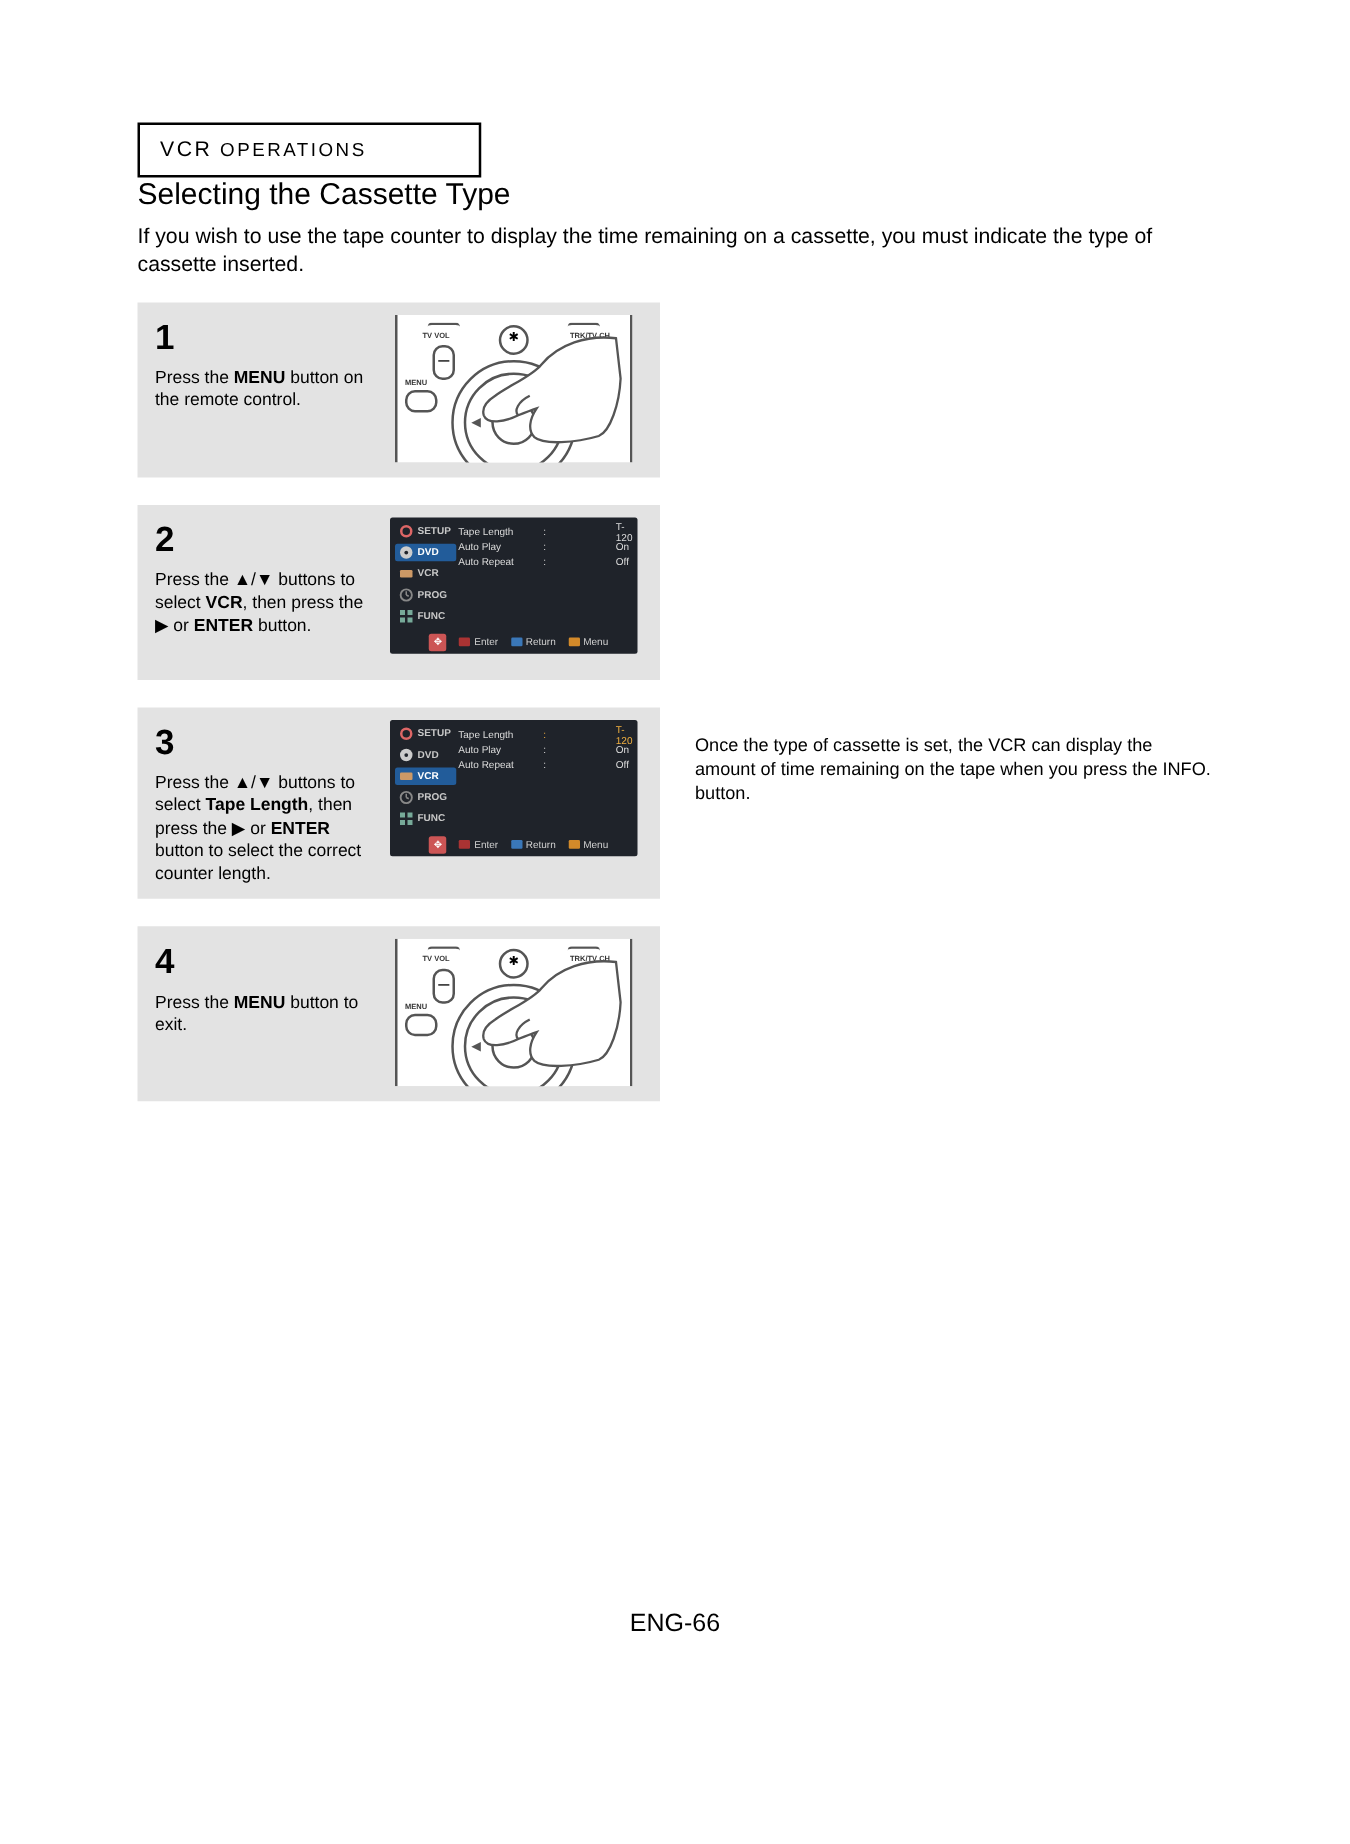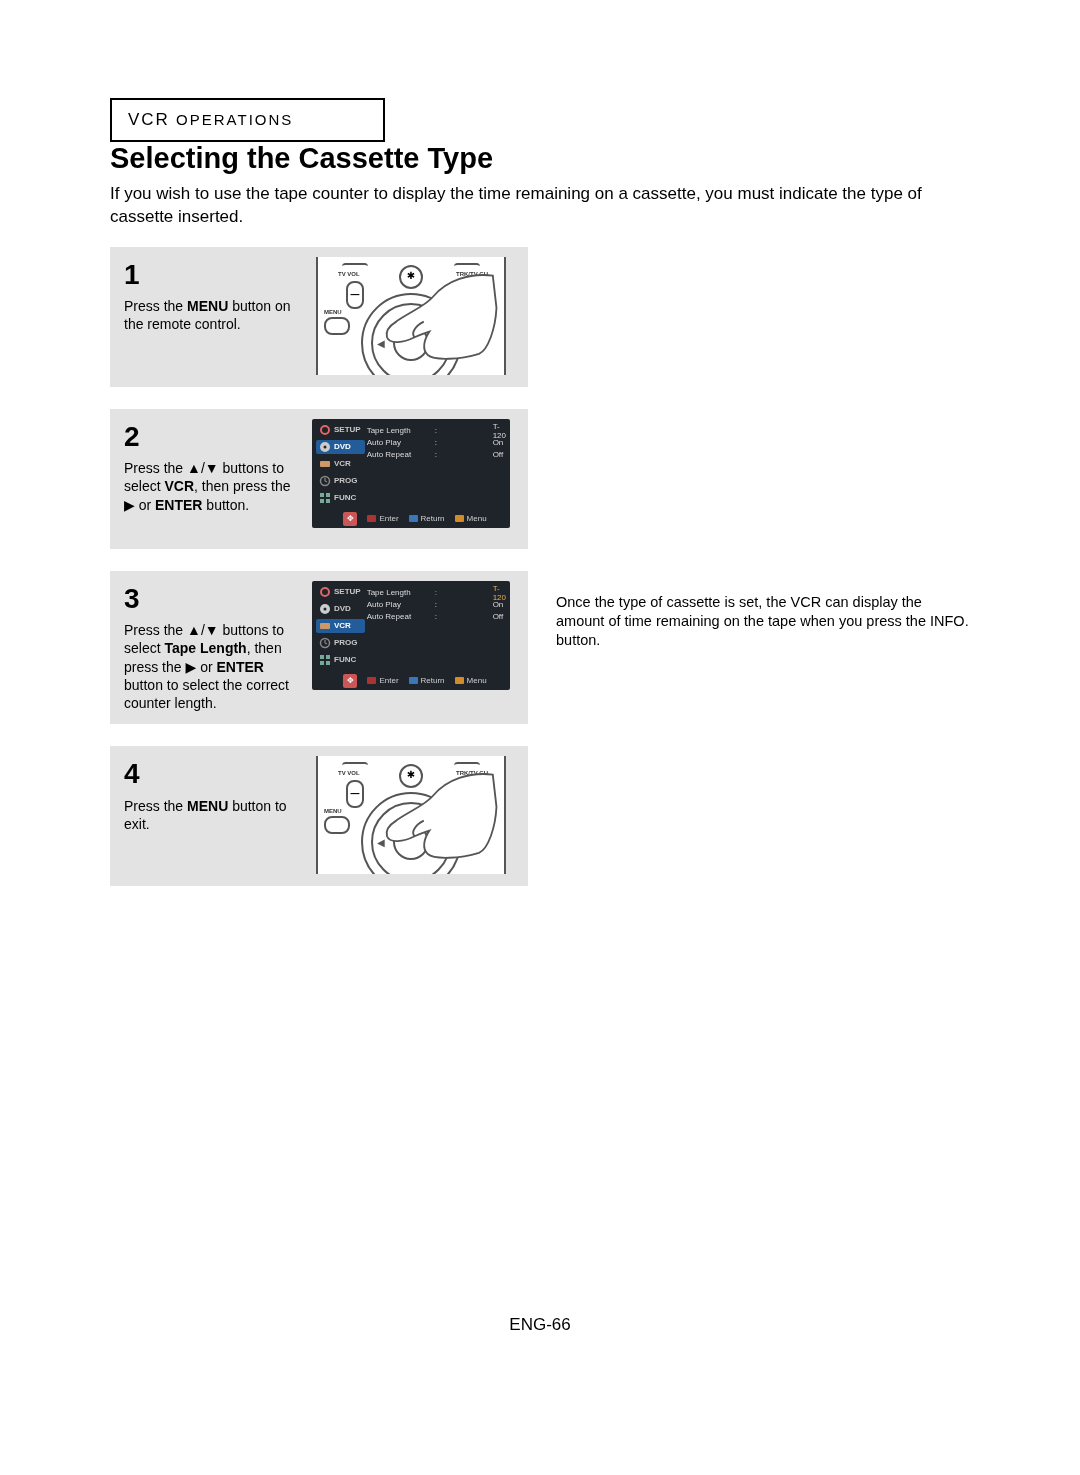--- a/index.html
+++ b/index.html
@@ -22,22 +22,22 @@
     padding: 10px 90px 10px 16px;
   }
   .section-label {
     font-size: 17px;
     letter-spacing: 2px;
   }
   .section-label .small-caps {
     font-size: 15px;
   }
   h1.title {
-    font-size: 29px;
-    font-weight: bold;
+    font-size: 24px;
+    font-weight: normal;
     margin: 0 0 8px 0;
   }
   .intro {
     font-size: 17px;
     line-height: 1.35;
     margin-bottom: 18px;
   }
 
   .columns {
     display: flex;
@@ -211,24 +211,24 @@
   .right-col {
     flex: 1;
     padding-top: 346px; 
     font-size: 14.5px;
     line-height: 1.32;
   }
   .note-title { font-weight: bold; margin-bottom: 4px; }
 
   .page-num {
     position: absolute;
-    bottom: 140px;
+    bottom: 164px;
     left: 50%;
     transform: translateX(-50%);
-    font-size: 17px;
+    font-size: 20px;
   }
 </style>
 </head>
 <body>
 
 <div class="page">
 
   <div class="section-label-box">
     <span class="section-label">
       <span>VCR</span><span class="small-caps"> O</span><span class="small-caps">PERATIONS</span>

